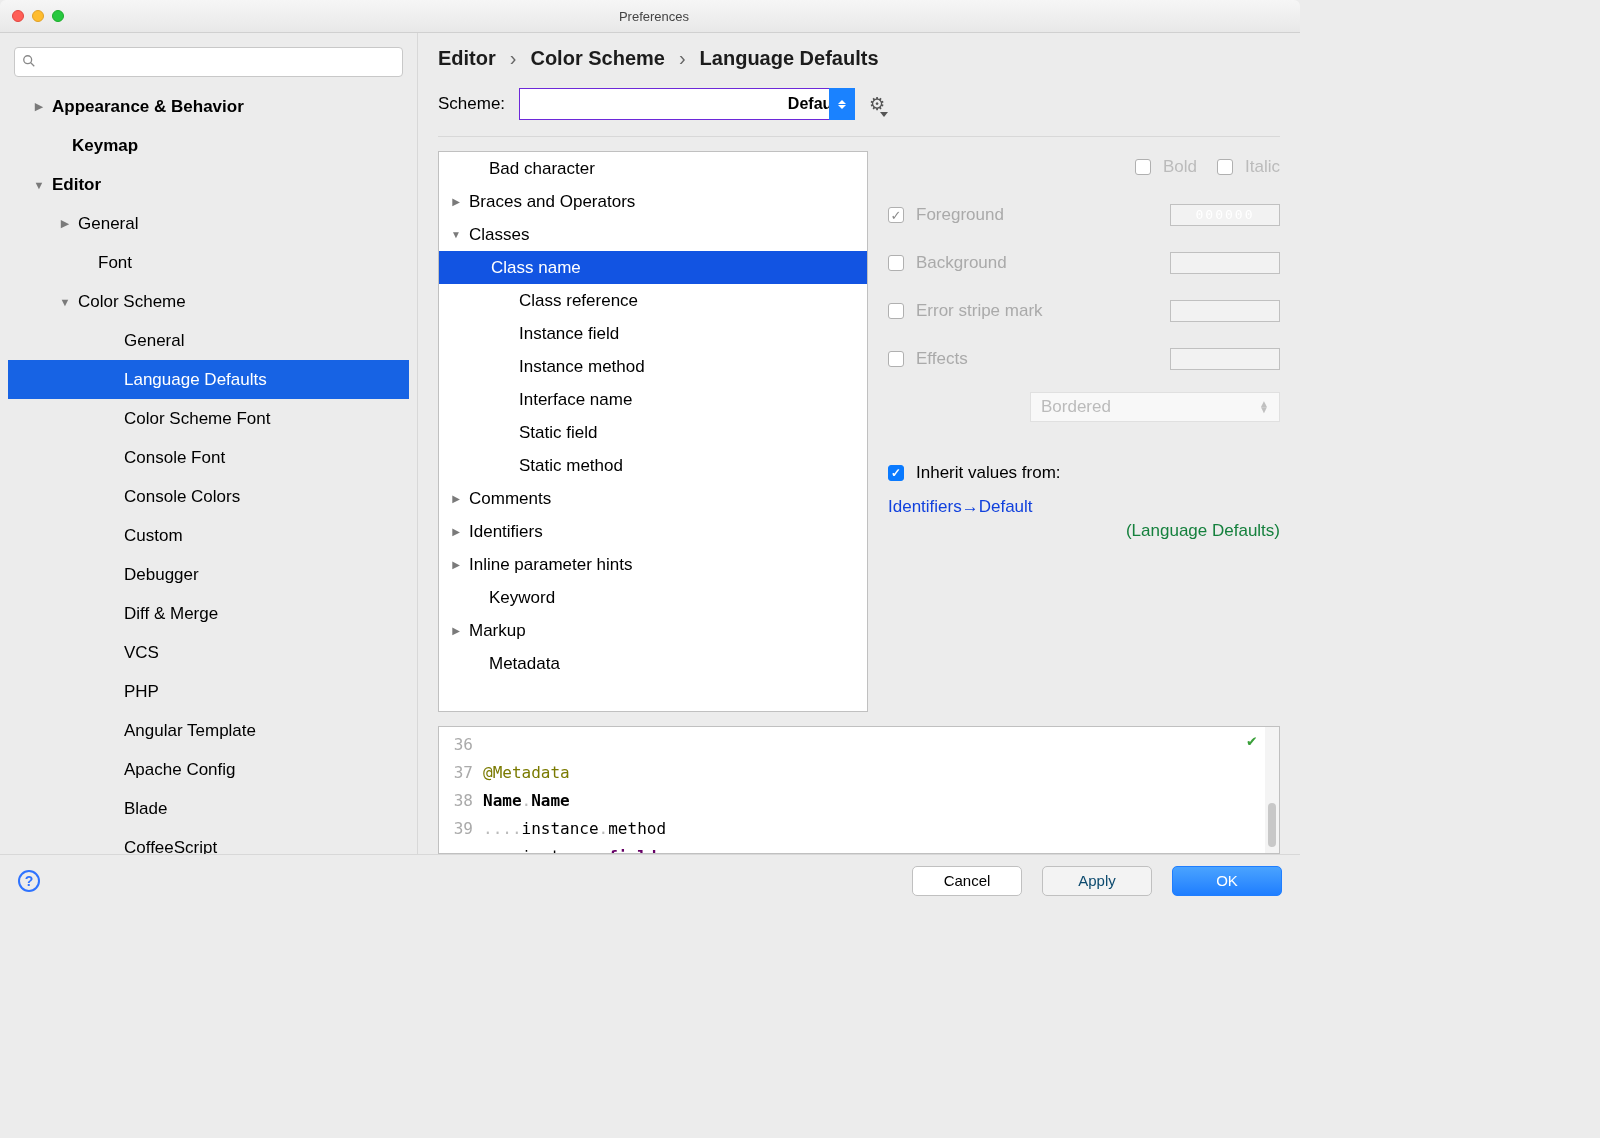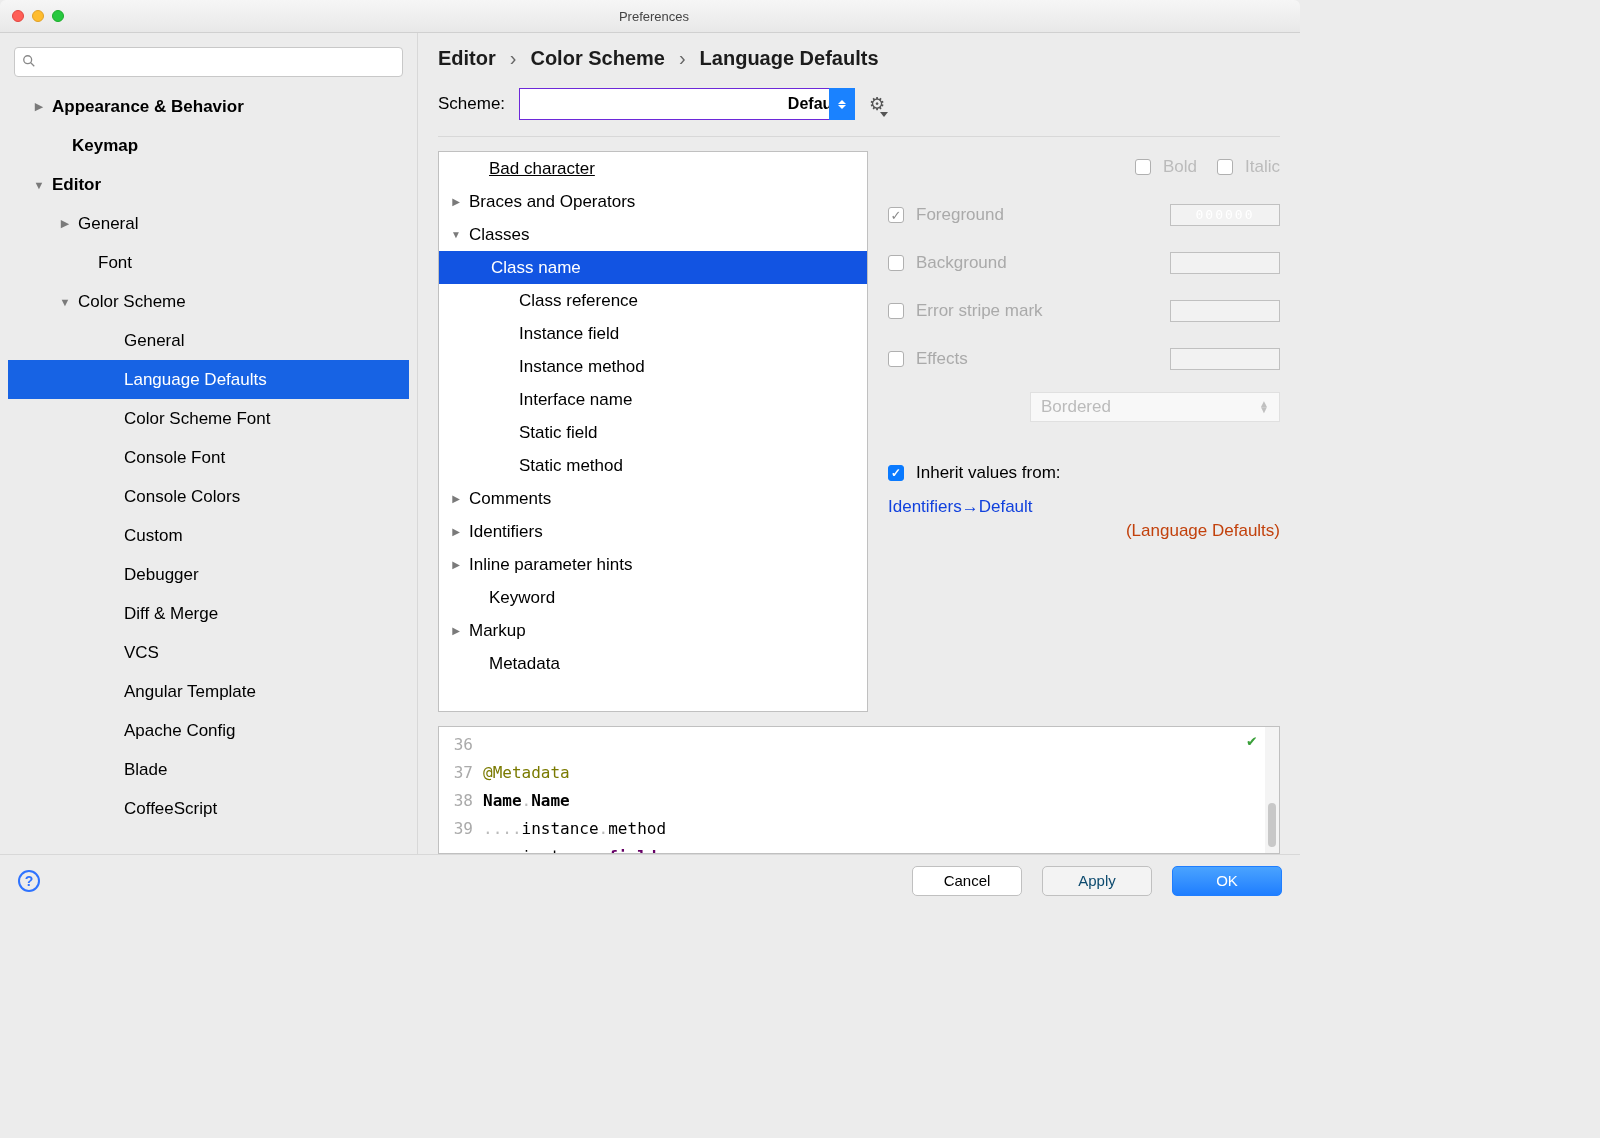--- a/index.html
+++ b/index.html
@@ -49,21 +49,21 @@
 .chk.blue { background:#0a7aff; border-color:#0a7aff;}
 .chk.blue::after { content:"✓"; color:#fff; font-size:12px; font-weight:bold;}
 .swatch { width:110px; height:22px; border:1px solid #c0c0c0; background:#f6f6f6; margin-left:auto;}
 .swatch.black { background:#000; color:#fff; text-align:center; font-family:Menlo,monospace; font-size:13px; line-height:20px; letter-spacing:2px;}
 .dis { color:#aaa; }
 .dis .swatch { background:#f2f2f2;}
 .effects-sel { width:250px; height:30px; border:1px solid #e0e0e0; background:#f8f8f8; color:#bbb; display:flex; align-items:center; padding:0 10px; margin-left:auto; position:relative;}
 .effects-sel .updn { margin-left:auto; color:#c0c0c0; font-size:10px; display:flex; flex-direction:column; line-height:6px;}
 .inherit { margin-top:32px; }
 .inherit .link { color:#1141dd; text-align:left; margin-top:14px;}
-.inherit .sub { text-align:right; color:#c2410c; margin-top:4px;}
+.inherit .sub { text-align:right; color:#15803d; margin-top:4px;}
 .preview { margin-top:14px; border:1px solid #c0c0c0; background:#fff; height:128px; font-family:Menlo,Consolas,monospace; font-size:16px; display:flex; overflow:hidden;}
 .gutter { width:40px; text-align:right; color:#aaa; padding:4px 6px 0 0; line-height:28px;}
 .code { padding:4px 0 0 4px; line-height:28px; white-space:pre; flex:1;}
 .code .dots{color:#bbb;}
 .meta{color:#7a7a00;} .cname{font-weight:bold;} .field{color:#660066;font-weight:bold;}
 .chkmark-ico { color:#3aa03a; font-size:16px; margin-left:auto; padding:4px 6px;}
 .pv-scroll { width:14px; background:#f4f4f4; display:flex; align-items:flex-end; padding-bottom:6px; justify-content:center;}
 .pv-thumb { width:8px; height:44px; background:#c8c8c8; border-radius:4px;}
 .footer { height:52px; border-top:1px solid #d8d8d8; display:flex; align-items:center; padding:0 18px; background:#ececec;}
 .help { width:22px; height:22px; border:2px solid #2e73ff; color:#2e73ff; border-radius:50%; display:flex; align-items:center; justify-content:center; font-weight:bold; font-size:14px; }
@@ -155,20 +155,24 @@
           <li style="padding-left: 96px;">
             <span class="arrow"></span>
             <span class="lbl">Diff &amp; Merge</span>
           </li>
           <li style="padding-left: 96px;">
             <span class="arrow"></span>
             <span class="lbl">VCS</span>
           </li>
           <li style="padding-left: 96px;">
             <span class="arrow"></span>
+            <span class="lbl">PHP</span>
+          </li>
+          <li style="padding-left: 96px;">
+            <span class="arrow"></span>
             <span class="lbl">Angular Template</span>
           </li>
           <li style="padding-left: 96px;">
             <span class="arrow"></span>
             <span class="lbl">Apache Config</span>
           </li>
           <li style="padding-left: 96px;">
             <span class="arrow"></span>
             <span class="lbl">Blade</span>
           </li>
@@ -193,21 +197,21 @@
         <div class="scheme-sel">
           <input class="scheme-input" readonly="" value="Default" style="">
           <div class="scheme-btn"></div>
         </div>
         <span class="gear">⚙<span class="gear-sub"></span></span>
       </div>
       <hr class="div">
 
       <div class="mid">
         <div class="tree" id="tree">
-            <div class="tree-item" style="padding-left: 30px; text-decoration: underline;">
+            <div class="tree-item" style="padding-left: 30px;">
               <span class="tarrow"></span>
               <span class="lbl">Bad character</span>
             </div>
             <div class="tree-item" style="padding-left: 10px;">
               <span class="tarrow">▶</span>
               <span class="lbl">Braces and Operators</span>
             </div>
             <div class="tree-item" style="padding-left: 10px;">
               <span class="tarrow">▼</span>
               <span class="lbl">Classes</span>

